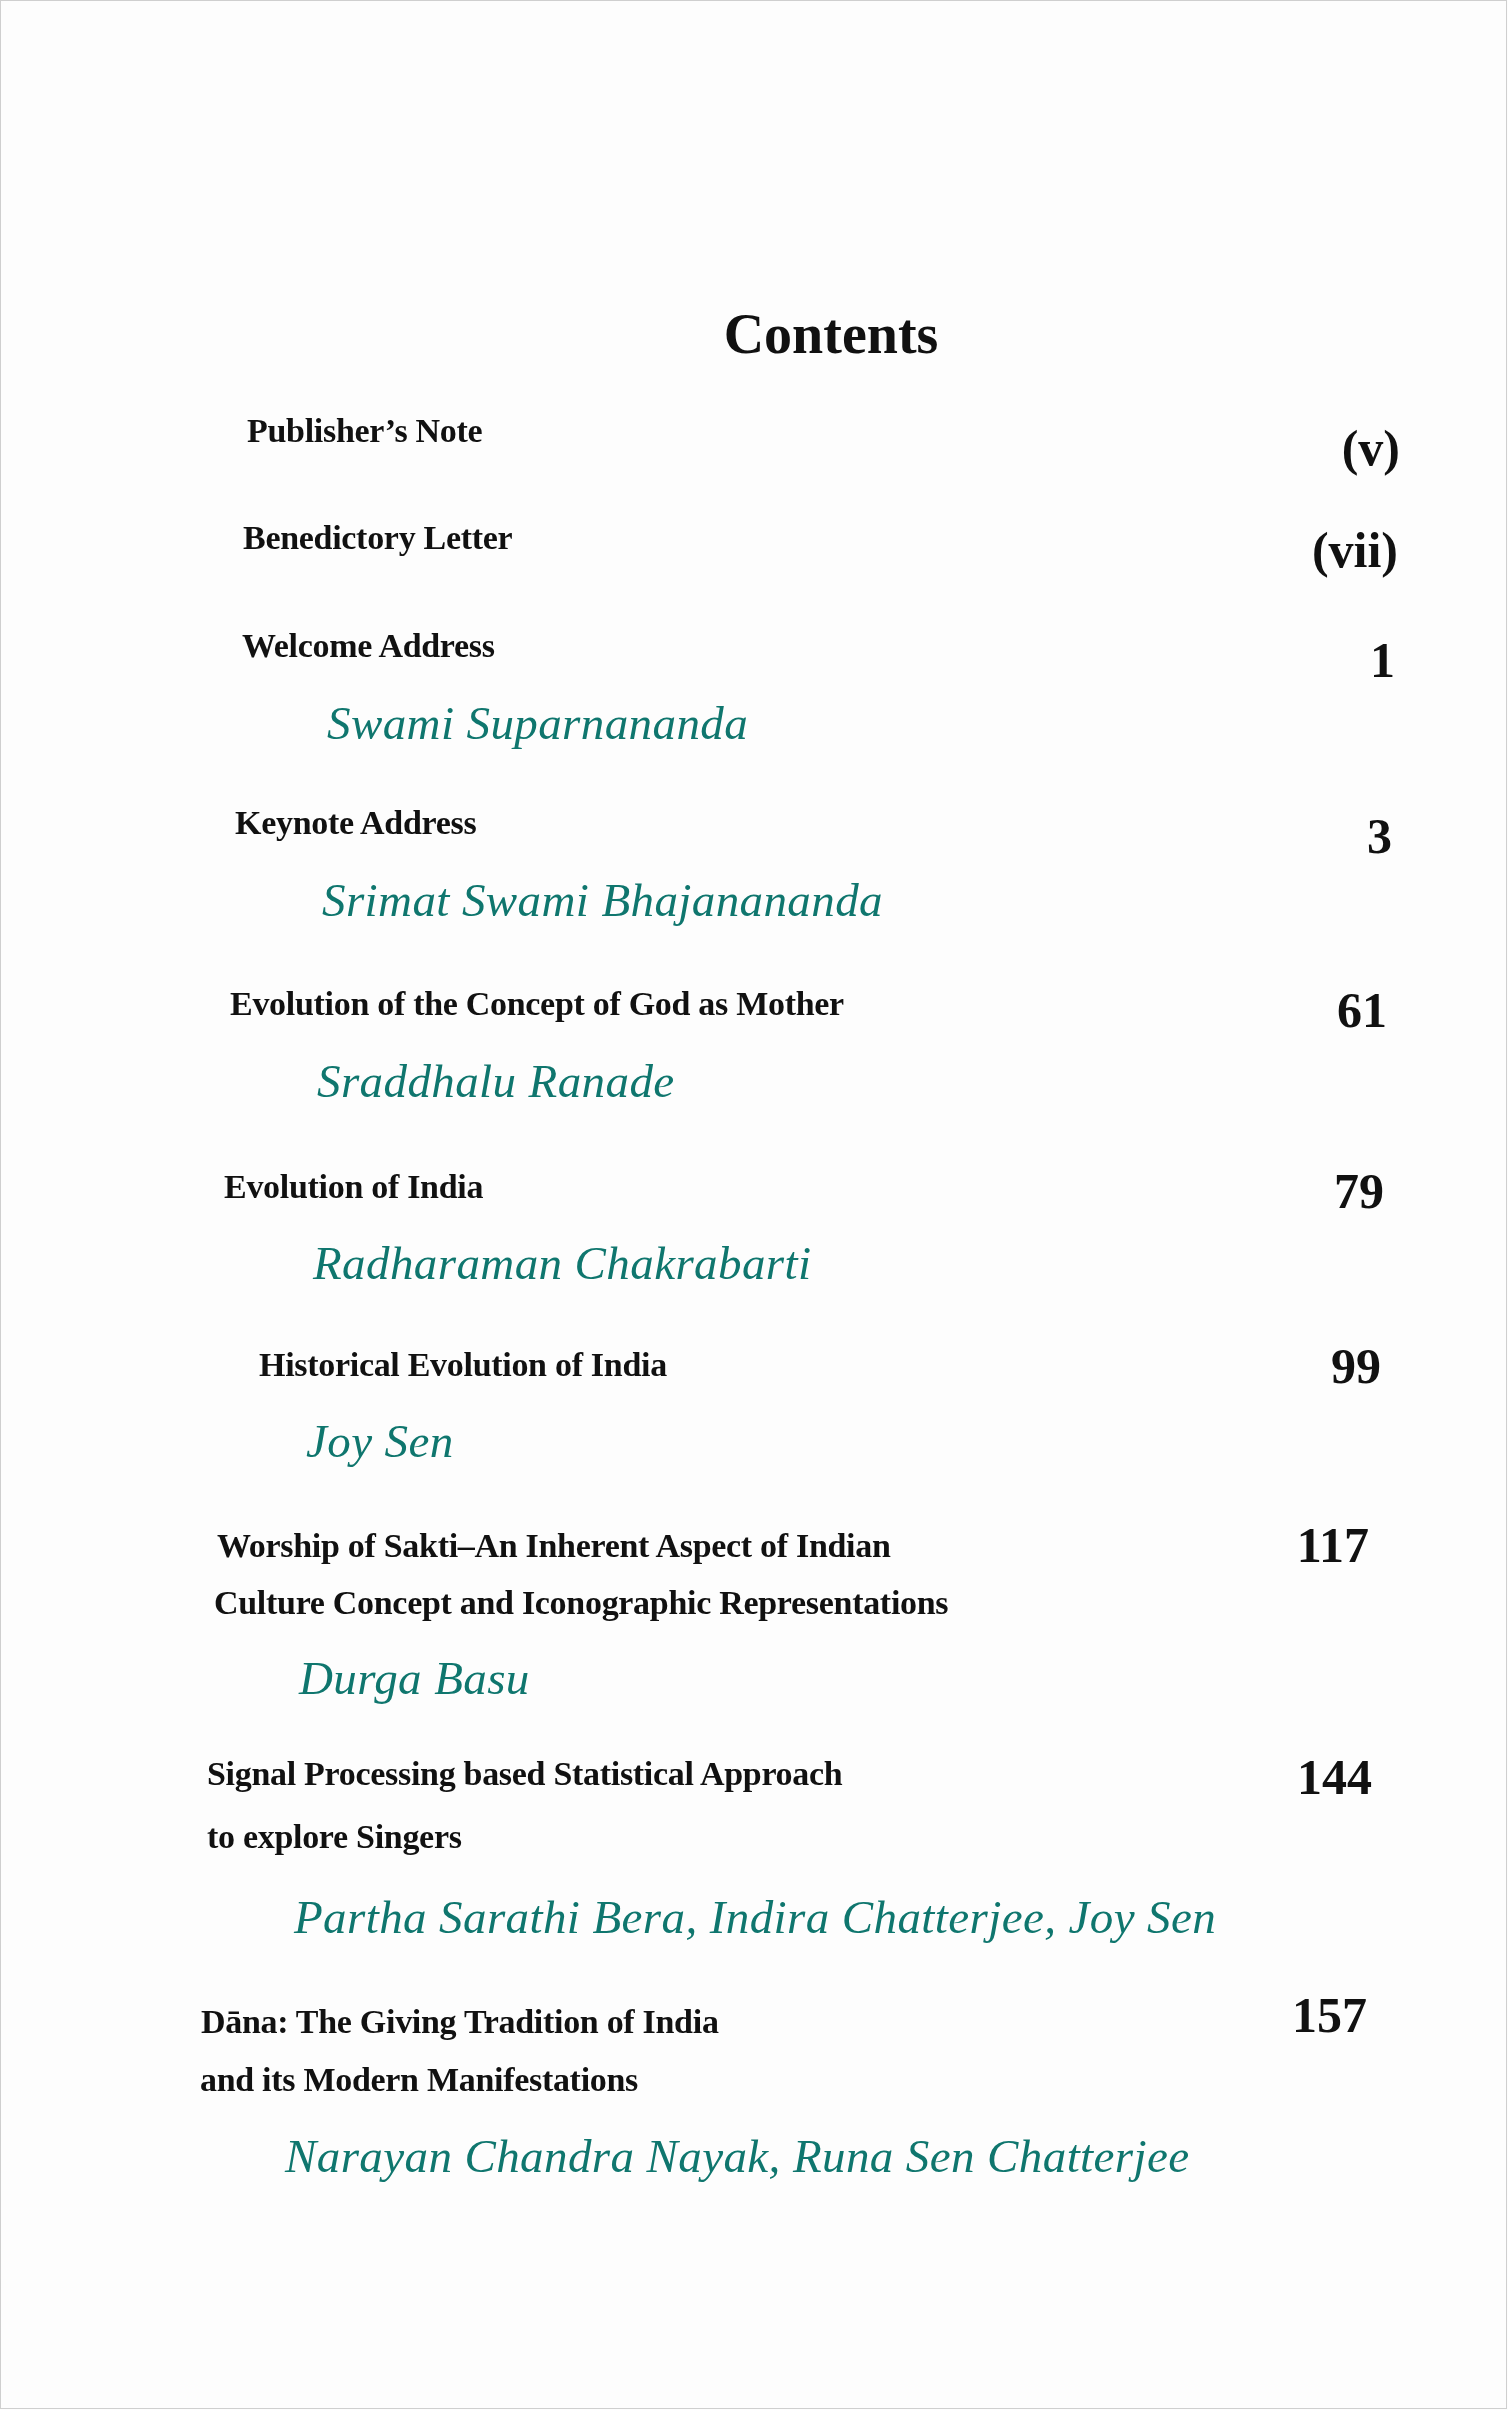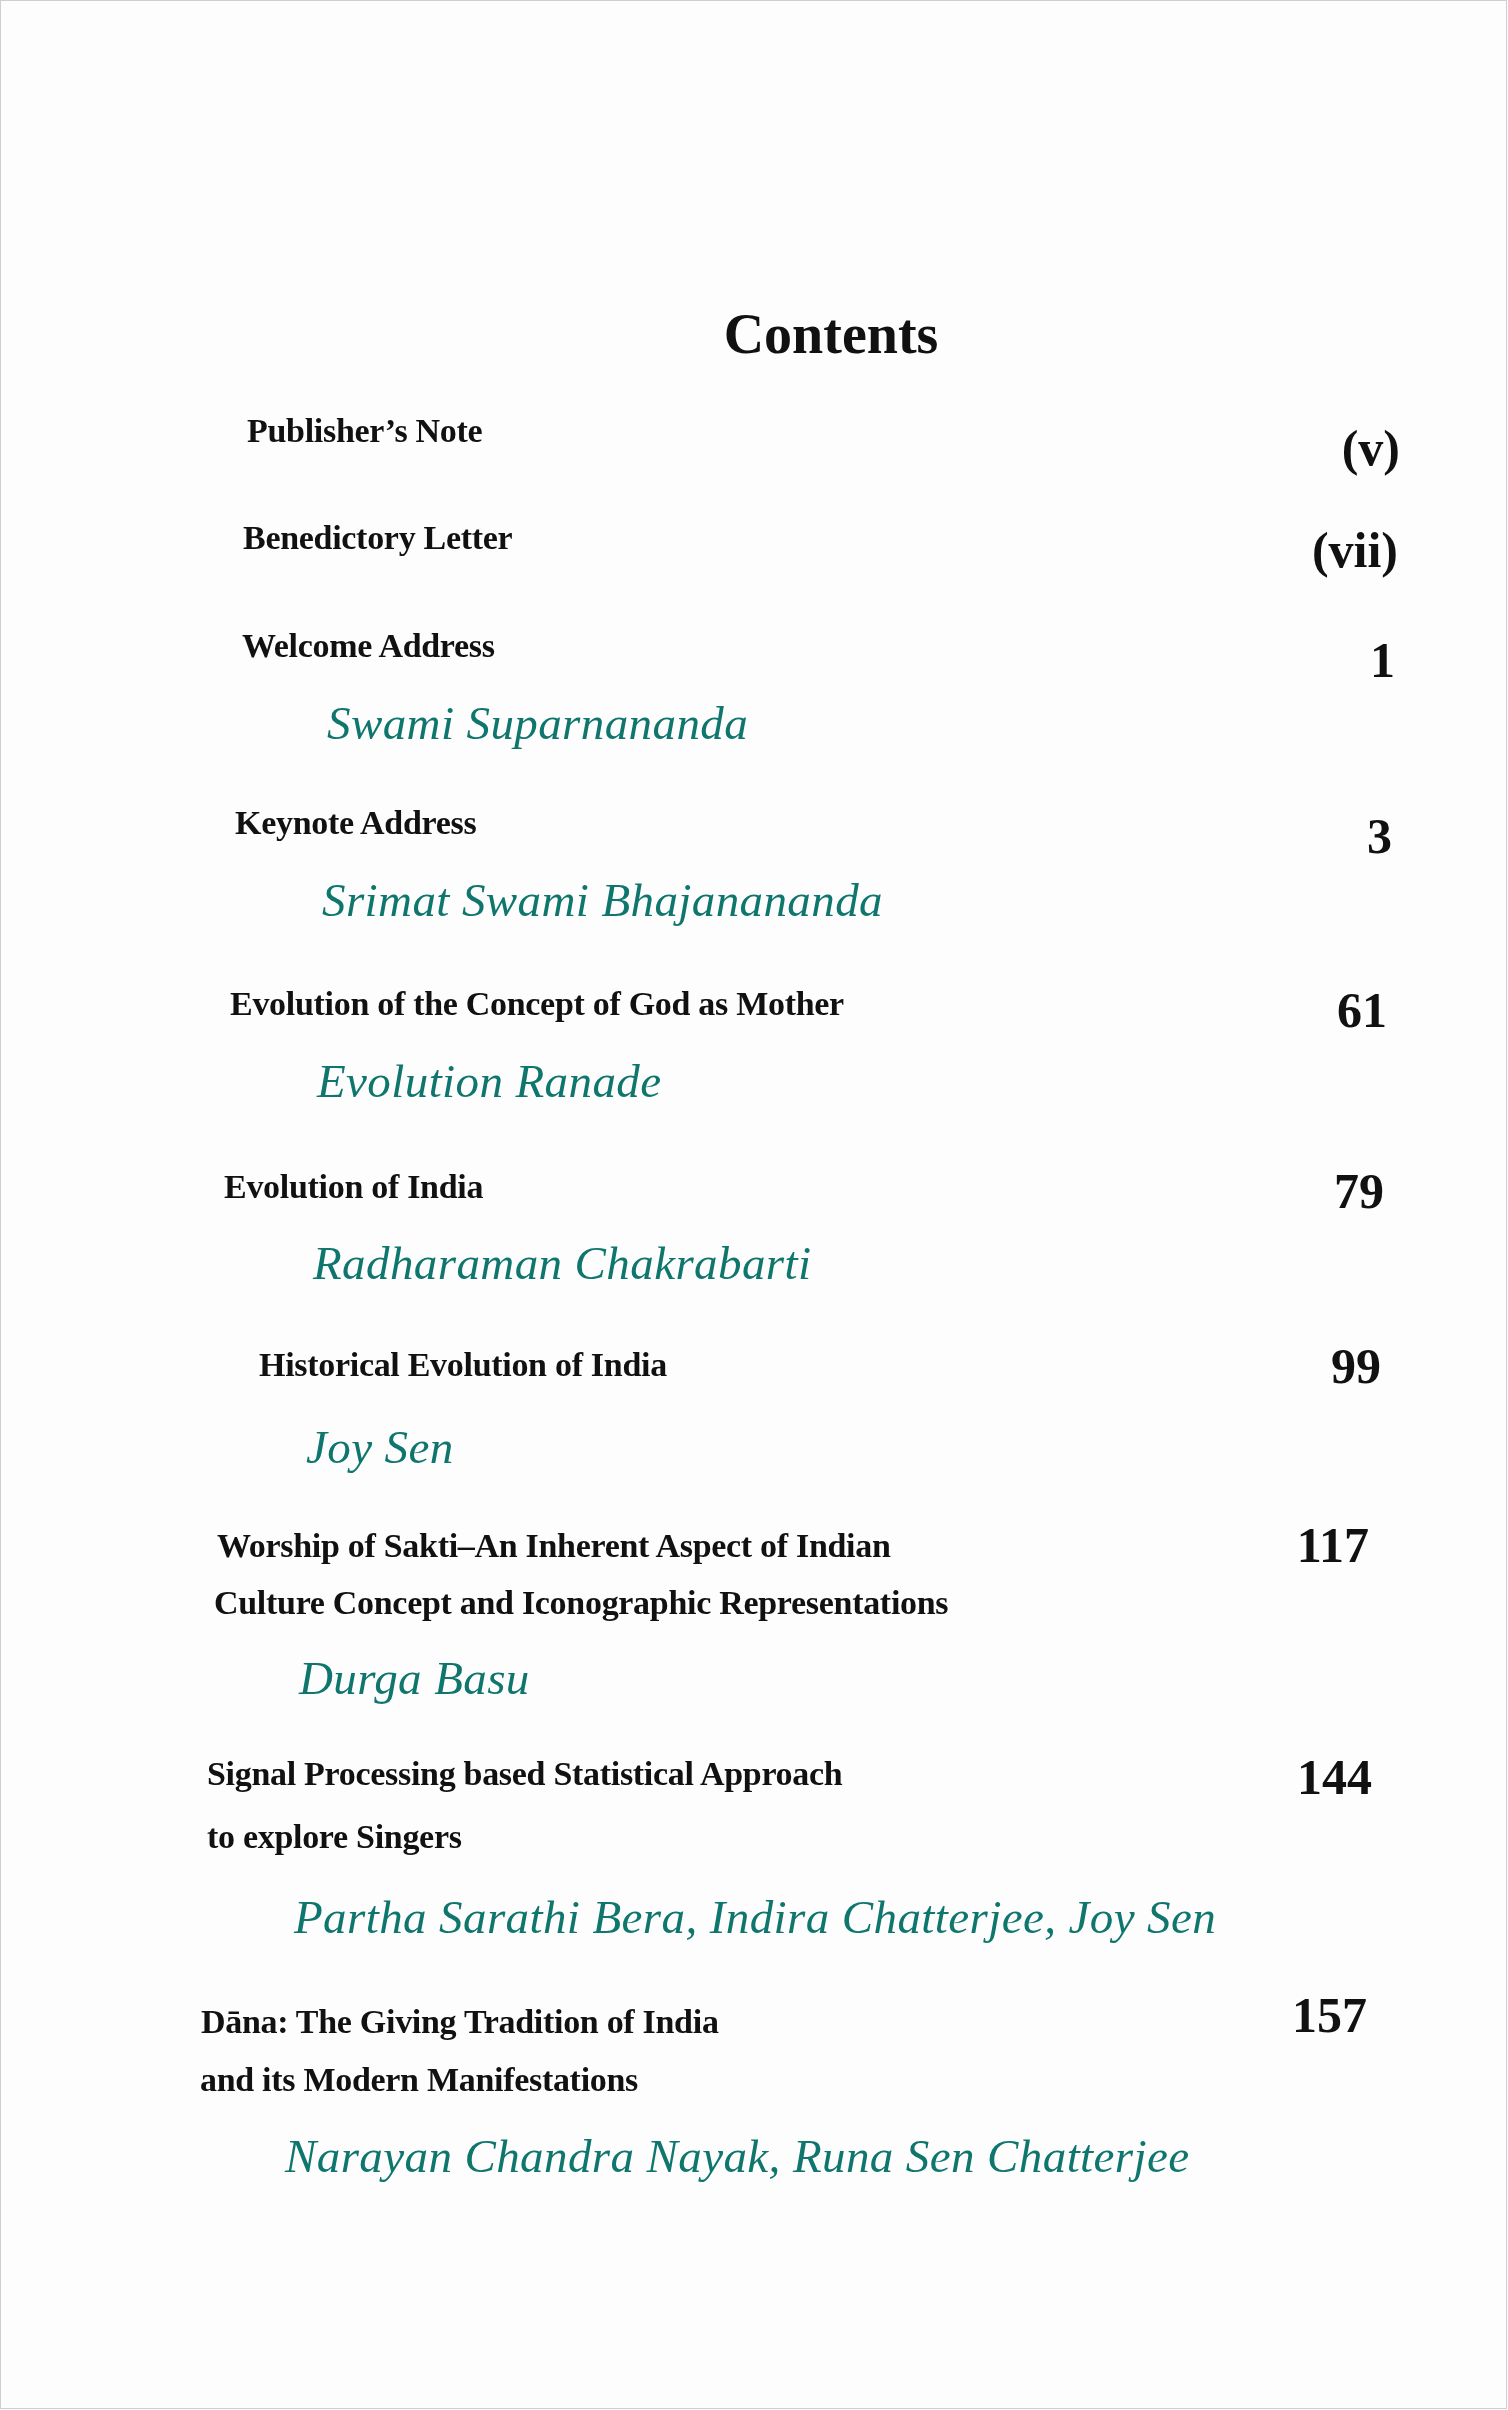--- a/index.html
+++ b/index.html
@@ -35,29 +35,29 @@
 <div class="ln h" style="left:242px; top:629px;">Welcome Address</div>
 <div class="ln p" style="right:113px; top:635px;">1</div>
 <div class="ln a" style="left:327px; top:700px;">Swami Suparnananda</div>
 
 <div class="ln h" style="left:235px; top:806px;">Keynote Address</div>
 <div class="ln p" style="right:116px; top:811px;">3</div>
 <div class="ln a" style="left:322px; top:877px;">Srimat Swami Bhajanananda</div>
 
 <div class="ln h" style="left:230px; top:987px;">Evolution of the Concept of God as Mother</div>
 <div class="ln p" style="right:121px; top:985px;">61</div>
-<div class="ln a" style="left:317px; top:1058px;">Evolution Ranade</div>
+<div class="ln a" style="left:317px; top:1058px;">Sraddhalu Ranade</div>
 
 <div class="ln h" style="left:224px; top:1170px;">Evolution of India</div>
 <div class="ln p" style="right:124px; top:1166px;">79</div>
 <div class="ln a" style="left:313px; top:1240px;text-align:right;">Radharaman Chakrabarti</div>
 
 <div class="ln h" style="left:219px; top:1348px;margin-left:40px;">Historical Evolution of India</div>
 <div class="ln p" style="right:127px; top:1341px;">99</div>
-<div class="ln a" style="left:306px; top:1418px;margin-top:6px;">Joy Sen</div>
+<div class="ln a" style="left:306px; top:1418px;">Joy Sen</div>
 
 <div class="ln h" style="left:217px; top:1529px;">Worship of Sakti–An Inherent Aspect of Indian</div>
 <div class="ln h" style="left:214px; top:1586px;">Culture Concept and Iconographic Representations</div>
 <div class="ln p" style="right:139px; top:1520px;">117</div>
 <div class="ln a" style="left:299px; top:1655px;">Durga Basu</div>
 
 <div class="ln h" style="left:207px; top:1757px;">Signal Processing based Statistical Approach</div>
 <div class="ln h" style="left:207px; top:1820px;">to explore Singers</div>
 <div class="ln p" style="right:136px; top:1752px;">144</div>
 <div class="ln a" style="left:294px; top:1894px;">Partha Sarathi Bera, Indira Chatterjee, Joy Sen</div>

